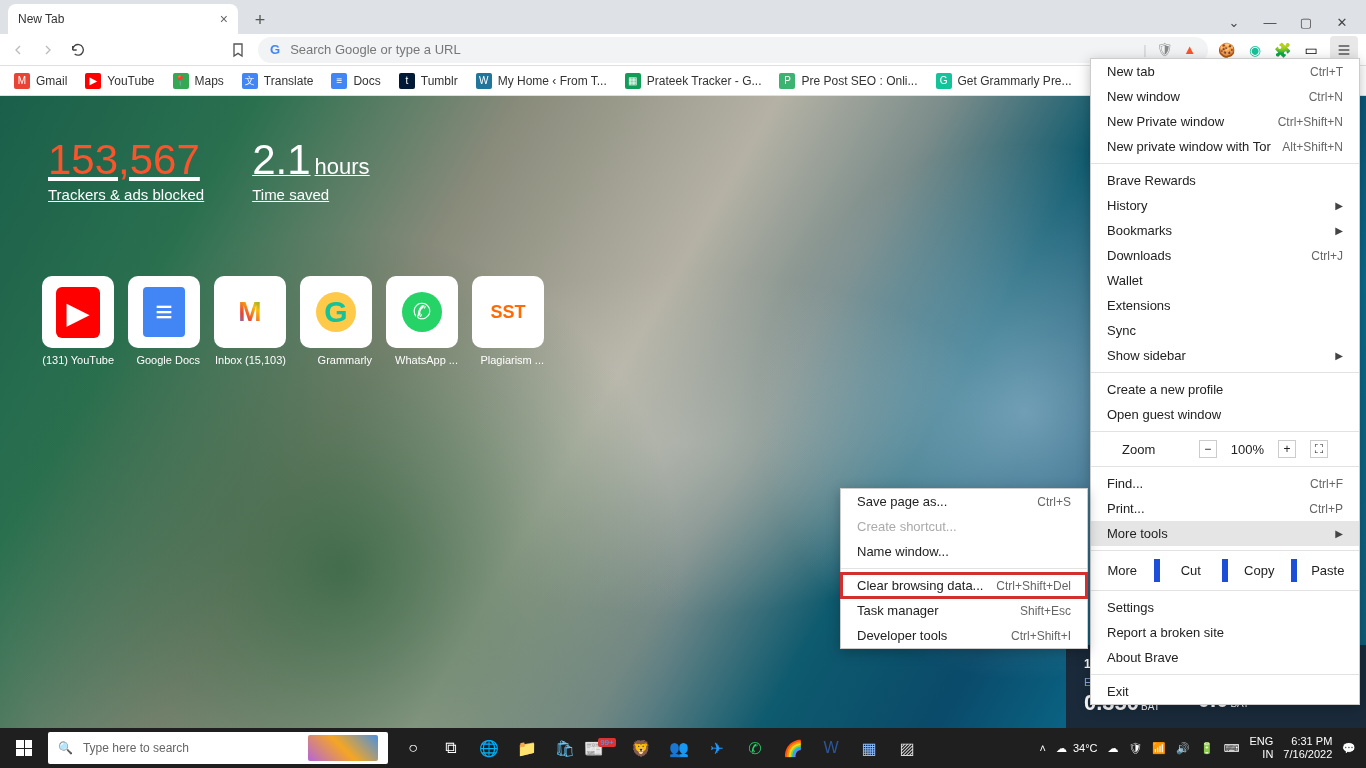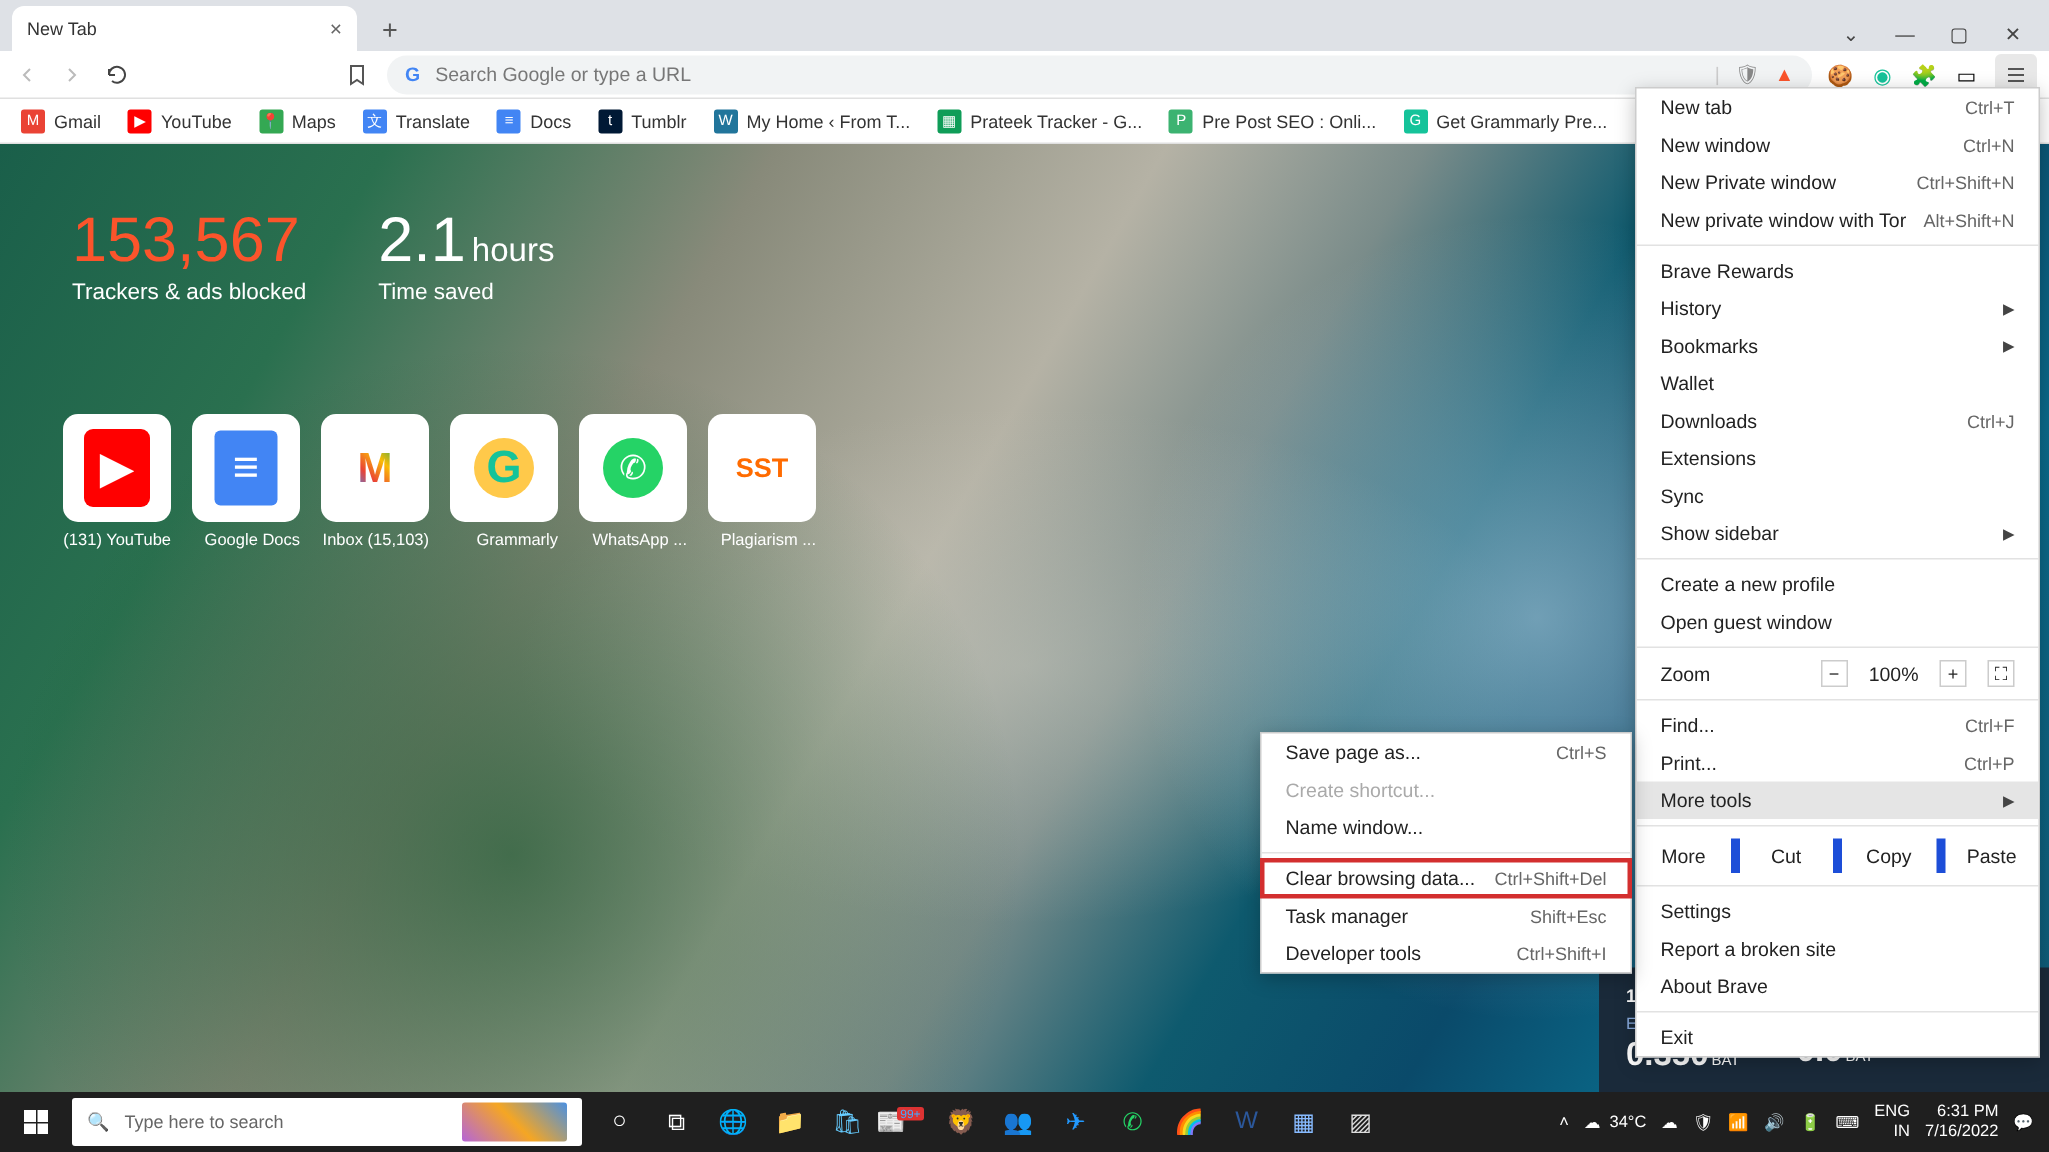--- a/index.html
+++ b/index.html
@@ -27,21 +27,21 @@
 .bm-icon { width:16px; height:16px; border-radius:2px; display:flex; align-items:center; justify-content:center; font-size:10px; color:#fff; }
 
 
 .ntp { position:relative; height:calc(100% - 96px - 40px); background:linear-gradient(120deg,#1a5f4a 0%,#2a704f 15%,#888a7a 30%,#b5b2a5 45%,#7a8c8a 55%,#0e5a6e 65%,#0a4a6a 75%,#0a6a8a 85%,#105a75 100%); overflow:hidden; }
 .ntp::before { content:''; position:absolute; inset:0; background:
   radial-gradient(circle at 75% 50%, rgba(180,210,230,0.6) 0%, transparent 25%),
   radial-gradient(circle at 25% 75%, rgba(30,90,50,0.7) 0%, transparent 30%),
   radial-gradient(ellipse at 50% 55%, rgba(200,200,190,0.5) 0%, transparent 35%);
   }
 .stats { position:absolute; top:40px; left:48px; display:flex; gap:48px; z-index:2; }
-.stat { color:#fff; }
+.stat { color:#fff;text-decoration:underline; }
 .stat-val { font-size:42px; font-weight:500; }
 .stat-unit { font-size:22px; margin-left:4px; }
 .stat-lbl { font-size:15px; margin-top:2px; }
 .stat-orange .stat-val { color:#fb542b; }
 .stat-purple .stat-val { color:#a78bfa; }
 
 .shortcuts { position:absolute; top:180px; left:42px; display:flex; gap:14px; z-index:2; }
 .shortcut { width:72px; text-align:center; }
 .sc-tile { width:72px; height:72px; background:#fff; border-radius:10px; display:flex; align-items:center; justify-content:center; font-size:30px; margin-bottom:6px; }
 .sc-lbl { font-size:11px; color:#fff; white-space:nowrap; overflow:hidden; text-overflow:ellipsis;text-align:right; }
@@ -54,21 +54,21 @@
 .rw-stat-unit { font-size:10px; margin-left:2px; }
 .rw-stat-lbl { font-size:11px; color:#8ad; }
 
 
 .main-menu { position:absolute; top:58px; right:6px; width:270px; background:#fff; border:1px solid #ccc; box-shadow:0 3px 12px rgba(0,0,0,.25); font-size:13px; color:#222; z-index:50; }
 .menu-item { display:flex; align-items:center; padding:5px 16px; cursor:default; }
 .menu-item.hl { background:#e5e5e5; }
 .menu-item .shortcut-key { margin-left:auto; color:#666; font-size:12px; }
 .menu-item .sub-arrow { margin-left:auto; color:#444; font-size:10px; }
 .menu-sep { height:1px; background:#e2e2e2; margin:4px 0; }
-.zoom-row { display:flex; align-items:center; padding:4px 16px; }
+.zoom-row { display:flex; align-items:center; padding:4px 31px; }
 .zoom-controls { margin-left:auto; display:flex; align-items:center; gap:14px; }
 .zoom-btn { width:18px; height:18px; border:1px solid #ccc; display:flex; align-items:center; justify-content:center; font-size:12px; }
 .edit-row { display:flex; padding:4px 0; }
 .edit-cell { flex:1; text-align:center; padding:4px 0; }
 .edit-cell + .edit-cell { border-left:6px solid #1d4ed8; }
 
 
 .submenu { position:absolute; top:488px; right:278px; width:248px; background:#fff; border:1px solid #ccc; box-shadow:0 3px 12px rgba(0,0,0,.25); font-size:13px; color:#222; z-index:60; }
 .submenu .menu-item.disabled { color:#aaa; }
 .submenu .menu-item.boxed { outline:3px solid #d32f2f; outline-offset:-2px; }
@@ -281,25 +281,25 @@
     </div>
   <div class="menu-item">
       <span>History</span>
       <span class="sub-arrow">▶</span>
     </div>
   <div class="menu-item">
       <span>Bookmarks</span>
       <span class="sub-arrow">▶</span>
     </div>
   <div class="menu-item">
-      <span>Wallet</span>
-    </div>
-  <div class="menu-item">
       <span>Downloads</span>
       <span class="shortcut-key">Ctrl+J</span>
+    </div>
+  <div class="menu-item">
+      <span>Wallet</span>
     </div>
   <div class="menu-item">
       <span>Extensions</span>
     </div>
   <div class="menu-item">
       <span>Sync</span>
     </div>
   <div class="menu-item">
       <span>Show sidebar</span>
       <span class="sub-arrow">▶</span>

